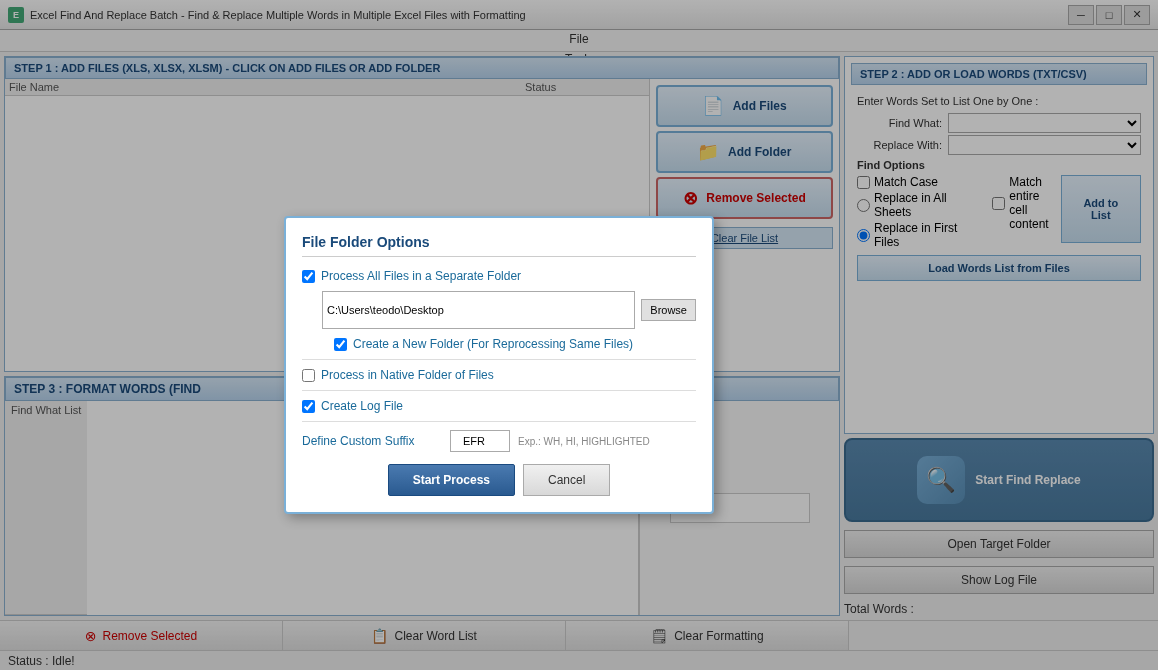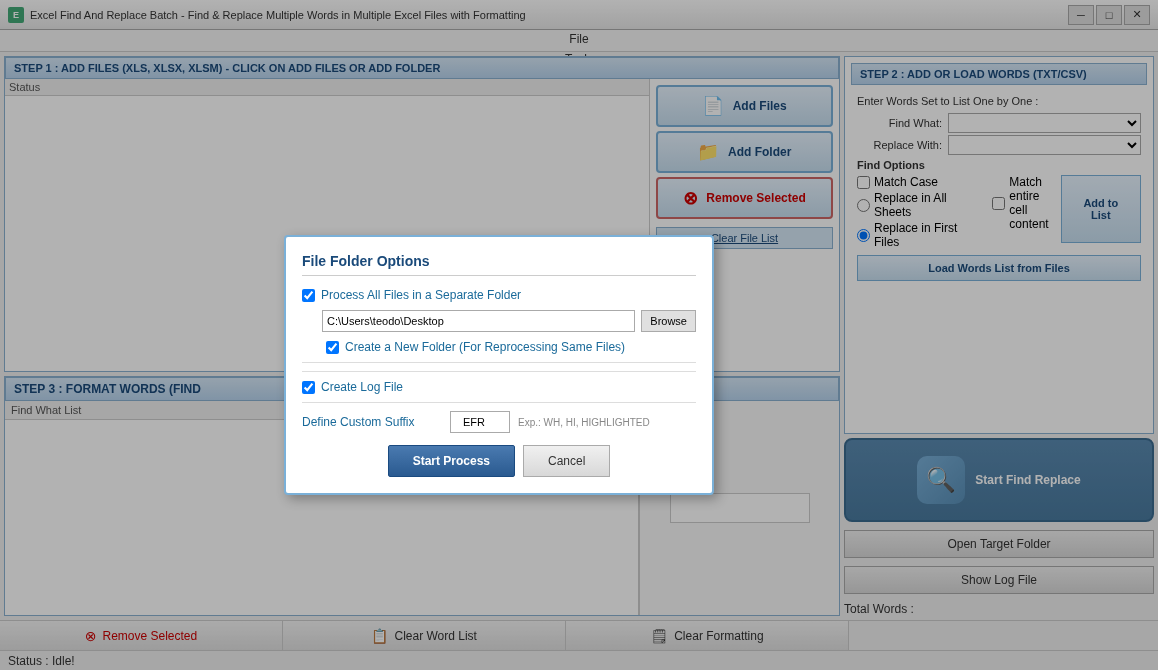--- a/index.html
+++ b/index.html
@@ -236,21 +236,21 @@
       font-weight: bold;
       color: #1a4a7a;
       margin-bottom: 12px;
       border-bottom: 1px solid #ccc;
       padding-bottom: 6px;
     }
     .modal-row { display: flex; align-items: center; gap: 6px; margin-bottom: 8px; }
     .modal-row input[type=checkbox] { margin: 0; }
     .modal-row label { font-size: 12px; color: #1a6a9a; cursor: pointer; }
     .modal-path-row { display: flex; align-items: center; gap: 6px; margin-bottom: 8px; margin-left: 20px; }
-    .modal-path-input { flex: 1; height: 22px; border: 1px solid #aaa; font-size: 11px; padding: 2px 4px; }
+    .modal-path-input { flex: 1; height: 38px; border: 1px solid #aaa; font-size: 11px; padding: 2px 4px; }
     .modal-browse-btn { height: 22px; padding: 0 8px; background: #e0e0e0; border: 1px solid #aaa; cursor: pointer; font-size: 11px; }
     .modal-suffix-row { display: flex; align-items: center; gap: 8px; margin-top: 8px; margin-bottom: 12px; }
     .modal-suffix-label { color: #1a6a9a; font-size: 12px; width: 140px; }
     .modal-suffix-input { width: 60px; height: 22px; border: 1px solid #aaa; font-size: 11px; padding: 2px 12px; }
     .modal-suffix-hint { font-size: 10px; color: #888; }
     .modal-buttons { display: flex; gap: 8px; justify-content: center; margin-top: 8px; }
     .modal-start-btn {
       background: linear-gradient(to bottom, #4a7ab0, #2a5a90);
       color: white;
       border: 1px solid #1a4a80;
@@ -309,20 +309,21 @@
 
   <div class="content-area" style="height: calc(670px - 52px - 30px - 20px);">
 
     <div class="left-panel">
 
       <div class="step1-panel" style="flex: 1.2;">
         <div class="section-header">STEP 1 : ADD FILES (XLS, XLSX, XLSM) - CLICK ON ADD FILES OR ADD FOLDER</div>
         <div class="step1-body" style="flex:1;">
           <div class="file-list" style="display:flex; flex-direction:column;">
             <div class="file-list-header">
+              <span class="col-name">File Name</span>
               <span class="col-status">Status</span>
             </div>
             <div class="file-list-rows" style="background:white; flex:1;"></div>
           </div>
           <div class="file-buttons">
             <button class="big-btn">
               <span class="btn-icon">📄</span>
               <span>Add Files</span>
             </button>
             <button class="big-btn">
@@ -338,21 +339,21 @@
             </div>
           </div>
         </div>
       </div>
 
       <div class="step3-panel" style="height:240px;">
         <div class="section-header">
           <span>STEP 3 : FORMAT WORDS (FIND</span>
         </div>
         <div class="step3-body">
-          <div class="word-list-area" style="display:flex; flex-direction:column;">
+          <div class="word-list-area" style="display:flex; ">
             <div class="word-list-header">Find What List</div>
             <div style="flex:1; background:white;"></div>
           </div>
           <div class="format-area" style="border-left:1px solid #ccc; background:#f8f8f8; display:flex; align-items:center; justify-content:center;">
             <div style="height:30px; width:140px; border:1px solid #ccc; background:white;"></div>
           </div>
         </div>
       </div>
 
     </div>
@@ -445,27 +446,31 @@
       <div class="modal-title">File Folder Options</div>
 
       <div class="modal-row">
         <input type="checkbox" id="process-all" checked="" style="">
         <label for="process-all" style="color:#1a6a9a;">Process All Files in a Separate Folder</label>
       </div>
       <div class="modal-path-row">
         <input type="text" class="modal-path-input" value="C:\Users\teodo\Desktop" style="">
         <button class="modal-browse-btn">Browse</button>
       </div>
-      <div class="modal-row" style="margin-left:24px;">
+      <div class="modal-row" style="margin-left:32px;">
         <input type="checkbox" id="create-new-folder" checked="" style="">
         <label for="create-new-folder" style="color:#1a6a9a;">Create a New Folder (For Reprocessing Same Files)</label>
       </div>
 
       <hr class="divider">
 
+      <div class="modal-row">
+        <input type="checkbox" id="process-native" style="">
+        <label for="process-native" style="color:#1a6a9a;">Process in Native Folder of Files</label>
+      </div>
 
       <hr class="divider">
 
       <div class="modal-row">
         <input type="checkbox" id="create-log" checked="" style="">
         <label for="create-log" style="color:#1a6a9a;">Create Log File</label>
       </div>
 
       <hr class="divider">
 

